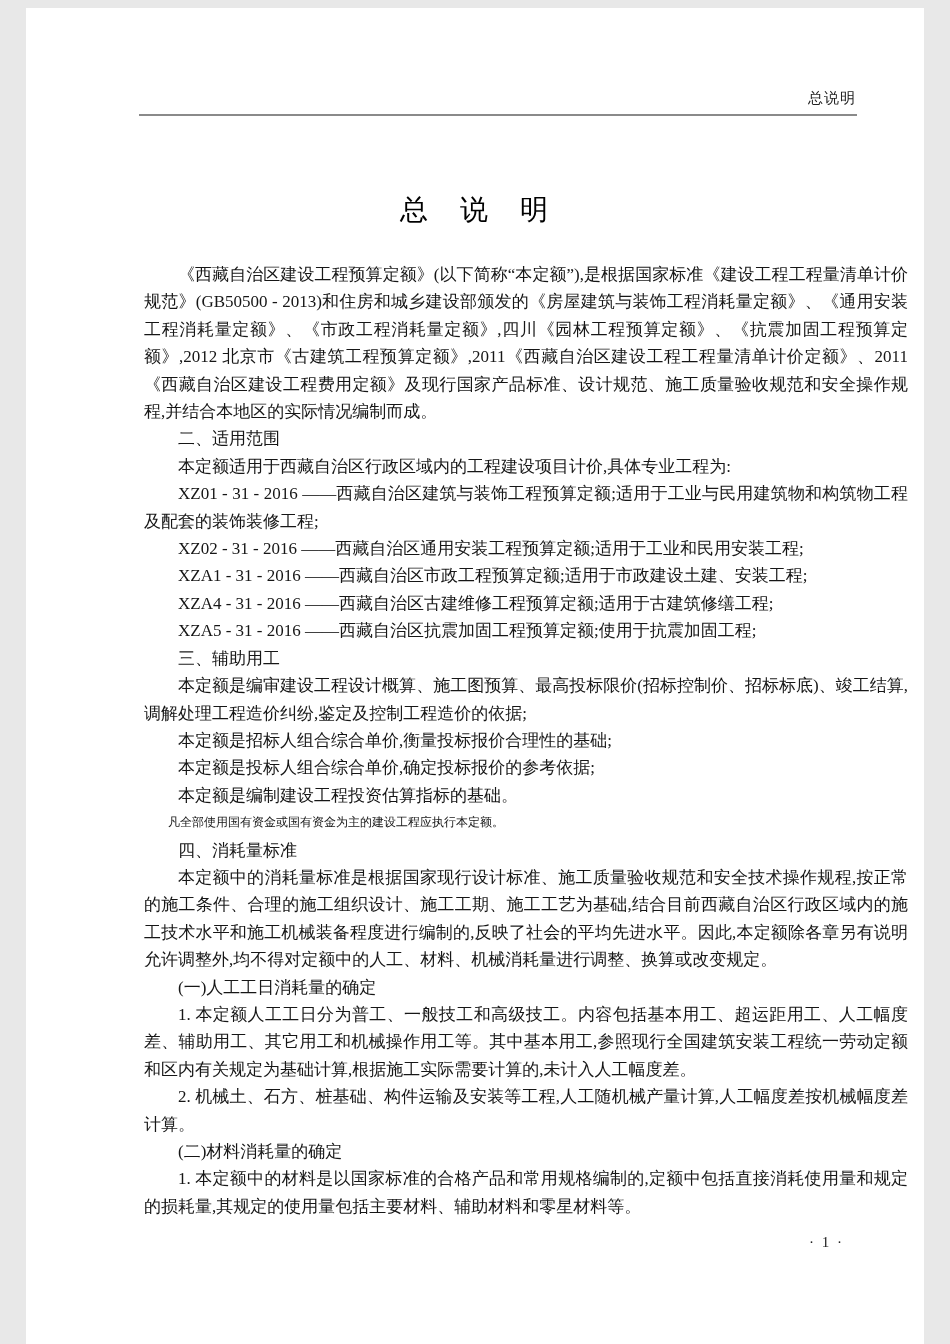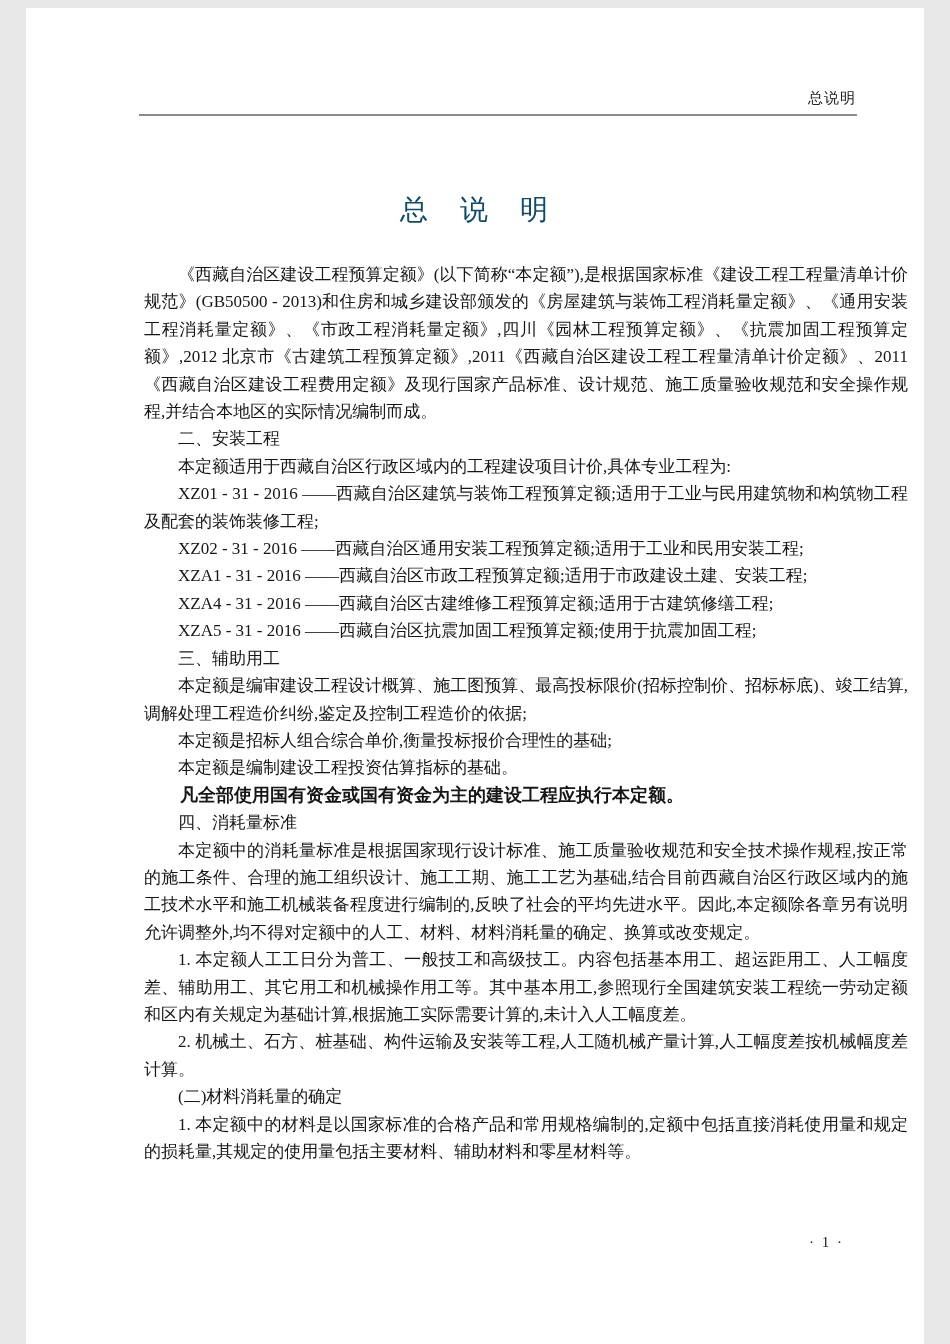--- a/index.html
+++ b/index.html
@@ -33,72 +33,74 @@
   .doc-title {
     position: absolute;
     top: 183px;
     left: 0;
     width: 100%;
     text-align: center;
     font-size: 28px;
     font-weight: 400;
     letter-spacing: 2px;
     margin: 0;
-    color: #0c4a6e;
+    color: #000000;
   }
   .content {
     position: absolute;
     top: 253px;
     left: 118px;
     width: 764px;
     font-size: 17px;
     line-height: 27.4px;
     text-align: justify;
   }
   .para {
     margin: 0;
     padding: 0;
     text-indent: 2em;
   }
   .para-bold {
-    font-weight: 700;
+    font-weight: 400;
     font-family: "Liberation Sans", "DejaVu Sans", sans-serif;
-    font-size: 18px;
+    font-size: 12px;
   }
   .page-number {
     position: absolute;
     bottom: 101px;
     right: 80px;
     font-size: 15px;
     letter-spacing: 2px;
     color: #222;
   }
 </style>
 </head>
 <body>
 
 <div class="page">
   <div class="running-header">总说明</div>
   <div class="header-rule"></div>
   <h1 class="doc-title">总　说　明</h1>
   <div class="content">
       <p class="para">《西藏自治区建设工程预算定额》(以下简称“本定额”),是根据国家标准《建设工程工程量清单计价规范》(GB50500 - 2013)和住房和城乡建设部颁发的《房屋建筑与装饰工程消耗量定额》、《通用安装工程消耗量定额》、《市政工程消耗量定额》,四川《园林工程预算定额》、《抗震加固工程预算定额》,2012 北京市《古建筑工程预算定额》,2011《西藏自治区建设工程工程量清单计价定额》、2011《西藏自治区建设工程费用定额》及现行国家产品标准、设计规范、施工质量验收规范和安全操作规程,并结合本地区的实际情况编制而成。</p>
-      <p class="para">二、安装工程</p>
+      <p class="para">二、适用范围</p>
       <p class="para">本定额适用于西藏自治区行政区域内的工程建设项目计价,具体专业工程为:</p>
       <p class="para">XZ01 - 31 - 2016 ——西藏自治区建筑与装饰工程预算定额;适用于工业与民用建筑物和构筑物工程及配套的装饰装修工程;</p>
       <p class="para">XZ02 - 31 - 2016 ——西藏自治区通用安装工程预算定额;适用于工业和民用安装工程;</p>
       <p class="para">XZA1 - 31 - 2016 ——西藏自治区市政工程预算定额;适用于市政建设土建、安装工程;</p>
       <p class="para">XZA4 - 31 - 2016 ——西藏自治区古建维修工程预算定额;适用于古建筑修缮工程;</p>
       <p class="para">XZA5 - 31 - 2016 ——西藏自治区抗震加固工程预算定额;使用于抗震加固工程;</p>
       <p class="para">三、辅助用工</p>
       <p class="para">本定额是编审建设工程设计概算、施工图预算、最高投标限价(招标控制价、招标标底)、竣工结算,调解处理工程造价纠纷,鉴定及控制工程造价的依据;</p>
       <p class="para">本定额是招标人组合综合单价,衡量投标报价合理性的基础;</p>
+      <p class="para">本定额是投标人组合综合单价,确定投标报价的参考依据;</p>
       <p class="para">本定额是编制建设工程投资估算指标的基础。</p>
       <p class="para para-bold">凡全部使用国有资金或国有资金为主的建设工程应执行本定额。</p>
       <p class="para">四、消耗量标准</p>
-      <p class="para">本定额中的消耗量标准是根据国家现行设计标准、施工质量验收规范和安全技术操作规程,按正常的施工条件、合理的施工组织设计、施工工期、施工工艺为基础,结合目前西藏自治区行政区域内的施工技术水平和施工机械装备程度进行编制的,反映了社会的平均先进水平。因此,本定额除各章另有说明允许调整外,均不得对定额中的人工、材料、材料消耗量的确定、换算或改变规定。</p>
+      <p class="para">本定额中的消耗量标准是根据国家现行设计标准、施工质量验收规范和安全技术操作规程,按正常的施工条件、合理的施工组织设计、施工工期、施工工艺为基础,结合目前西藏自治区行政区域内的施工技术水平和施工机械装备程度进行编制的,反映了社会的平均先进水平。因此,本定额除各章另有说明允许调整外,均不得对定额中的人工、材料、机械消耗量进行调整、换算或改变规定。</p>
+      <p class="para">(一)人工工日消耗量的确定</p>
       <p class="para">1. 本定额人工工日分为普工、一般技工和高级技工。内容包括基本用工、超运距用工、人工幅度差、辅助用工、其它用工和机械操作用工等。其中基本用工,参照现行全国建筑安装工程统一劳动定额和区内有关规定为基础计算,根据施工实际需要计算的,未计入人工幅度差。</p>
       <p class="para">2. 机械土、石方、桩基础、构件运输及安装等工程,人工随机械产量计算,人工幅度差按机械幅度差计算。</p>
       <p class="para">(二)材料消耗量的确定</p>
       <p class="para">1. 本定额中的材料是以国家标准的合格产品和常用规格编制的,定额中包括直接消耗使用量和规定的损耗量,其规定的使用量包括主要材料、辅助材料和零星材料等。</p>
     </div>
   <div class="page-number">· 1 ·</div>
 </div>
 
 </body></html>

